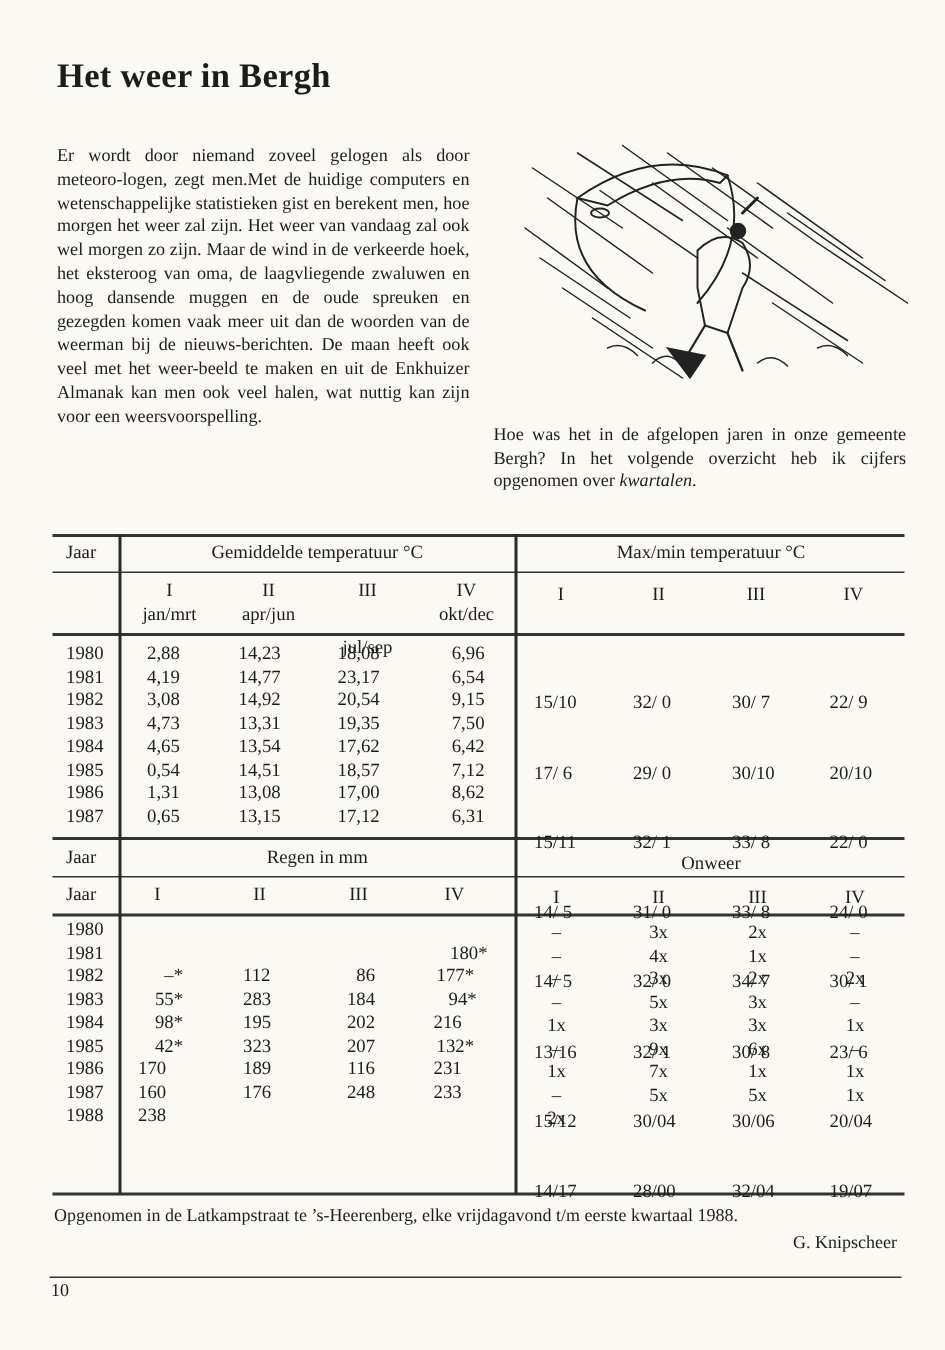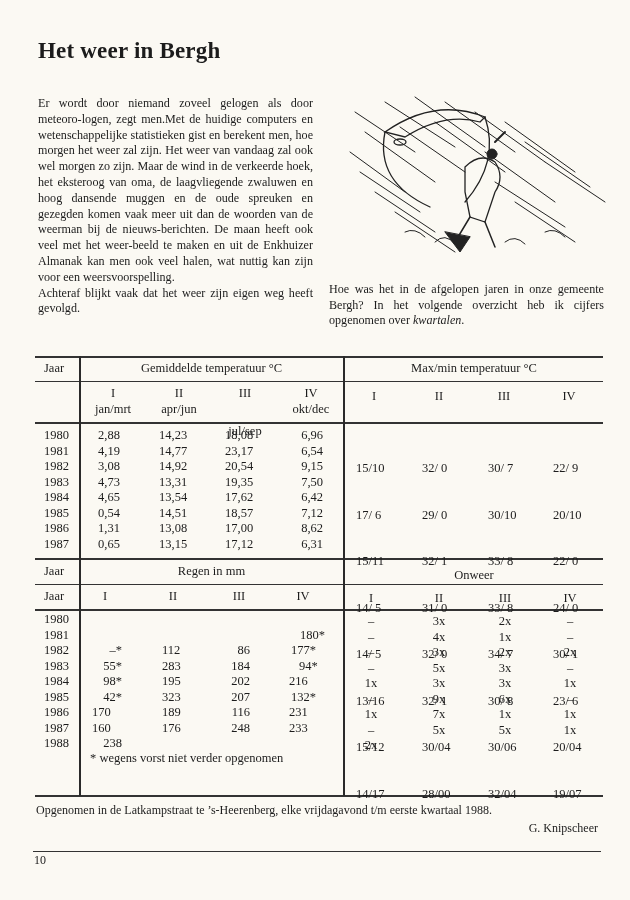--- a/index.html
+++ b/index.html
@@ -21,21 +21,20 @@
   .author{position:absolute;right:32px;top:821px;font-size:12px;}
   .pagenum{position:absolute;left:34px;top:853px;font-size:12px;}
 </style>
 </head>
 <body>
 
 <h1 class="title">Het weer in Bergh</h1>
 
 <div class="intro">
   <p>Er wordt door niemand zoveel gelogen als door meteoro-logen, zegt men.Met de huidige computers en wetenschappelijke statistieken gist en berekent men, hoe morgen het weer zal zijn. Het weer van vandaag zal ook wel morgen zo zijn. Maar de wind in de verkeerde hoek, het eksteroog van oma, de laagvliegende zwaluwen en hoog dansende muggen en de oude spreuken en gezegden komen vaak meer uit dan de woorden van de weerman bij de nieuws-berichten. De maan heeft ook veel met het weer-beeld te maken en uit de Enkhuizer Almanak kan men ook veel halen, wat nuttig kan zijn voor een weersvoorspelling.</p>
-  <p>Achteraf blijkt vaak dat het weer zijn eigen weg heeft gevolgd.</p>
 </div>
 
 <svg class="illus" viewBox="0 0 270 170">
   <g stroke="#222" stroke-width="1" fill="none" stroke-linecap="round">
 
     <line x1="10" y1="20" x2="70" y2="60"></line>
       <line x1="20" y1="40" x2="90" y2="90"></line>
     <line x1="5" y1="60" x2="60" y2="100"></line>
       <line x1="15" y1="80" x2="75" y2="120"></line>
     <line x1="30" y1="100" x2="90" y2="140"></line>
@@ -223,21 +222,21 @@
 
 <div class="col r" style="left:90px;width:32px;top:612px;">
   <div style="height:15.5px"></div>
   <div style="height:15.5px"></div>
   <div>–*</div>
   <div>55*</div>
   <div>98*</div>
   <div>42*</div>
   <div style="text-align:left;padding-left:2px">170</div>
   <div style="text-align:left;padding-left:2px">160</div>
-  <div style="text-align:right;padding-left:2px">238</div>
+  <div style="text-align:left;padding-left:2px">238</div>
 </div>
 <div class="col" style="left:162px;top:612px;">
   <div style="height:15.5px"></div>
   <div style="height:15.5px"></div>
   <div>112</div>
   <div>283</div>
   <div>195</div>
   <div>323</div>
   <div>189</div>
   <div>176</div>
@@ -257,21 +256,20 @@
   <div style="padding-left:11px">180*</div>
   <div style="padding-left:2px">177*</div>
   <div style="padding-left:10px">94*</div>
   <div>216</div>
   <div style="padding-left:2px">132*</div>
   <div>231</div>
   <div>233</div>
 </div>
 
 <div class="col" style="left:90px;top:751px;">
-  <div>* wegens vorst niet verder opgenomen</div>
 </div>
 
 <div class="col c" style="left:356px;width:30px;top:614px;">
   <div>–</div>
   <div>–</div>
   <div>–</div>
   <div>–</div>
   <div>1x</div>
   <div>–</div>
   <div>1x</div>

